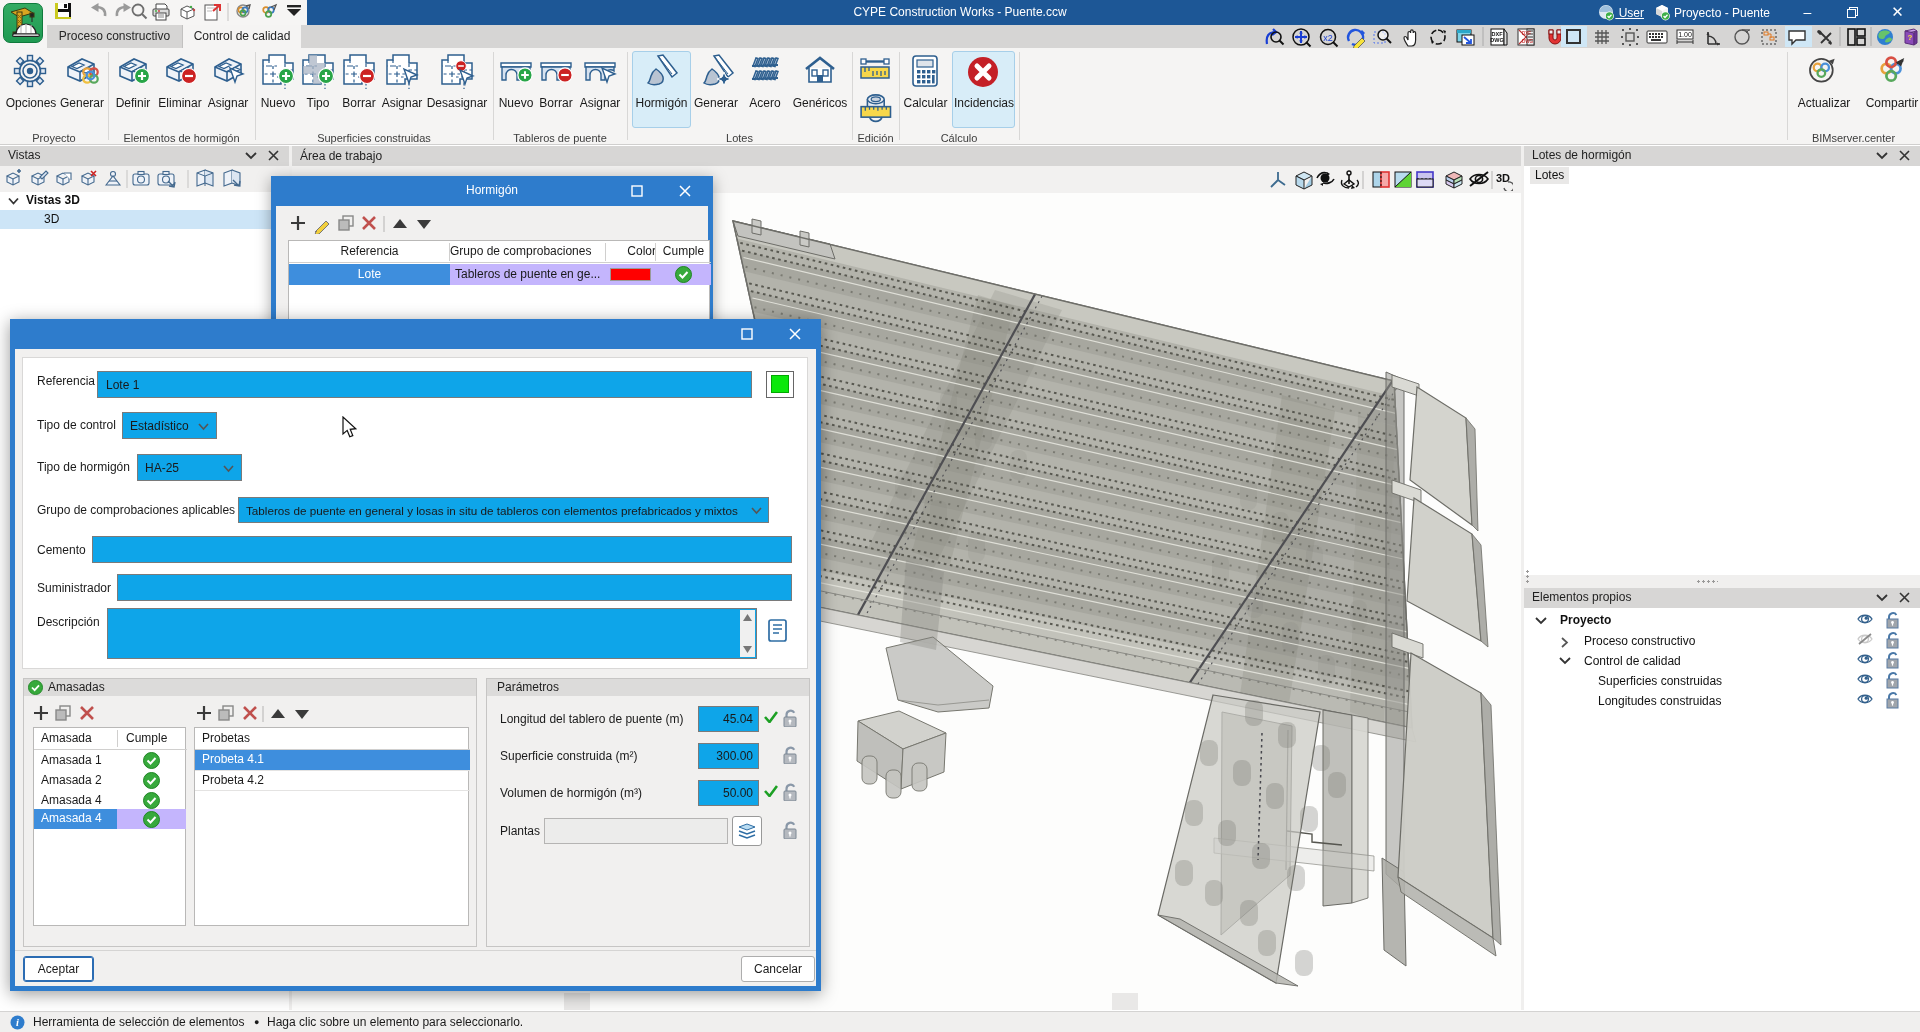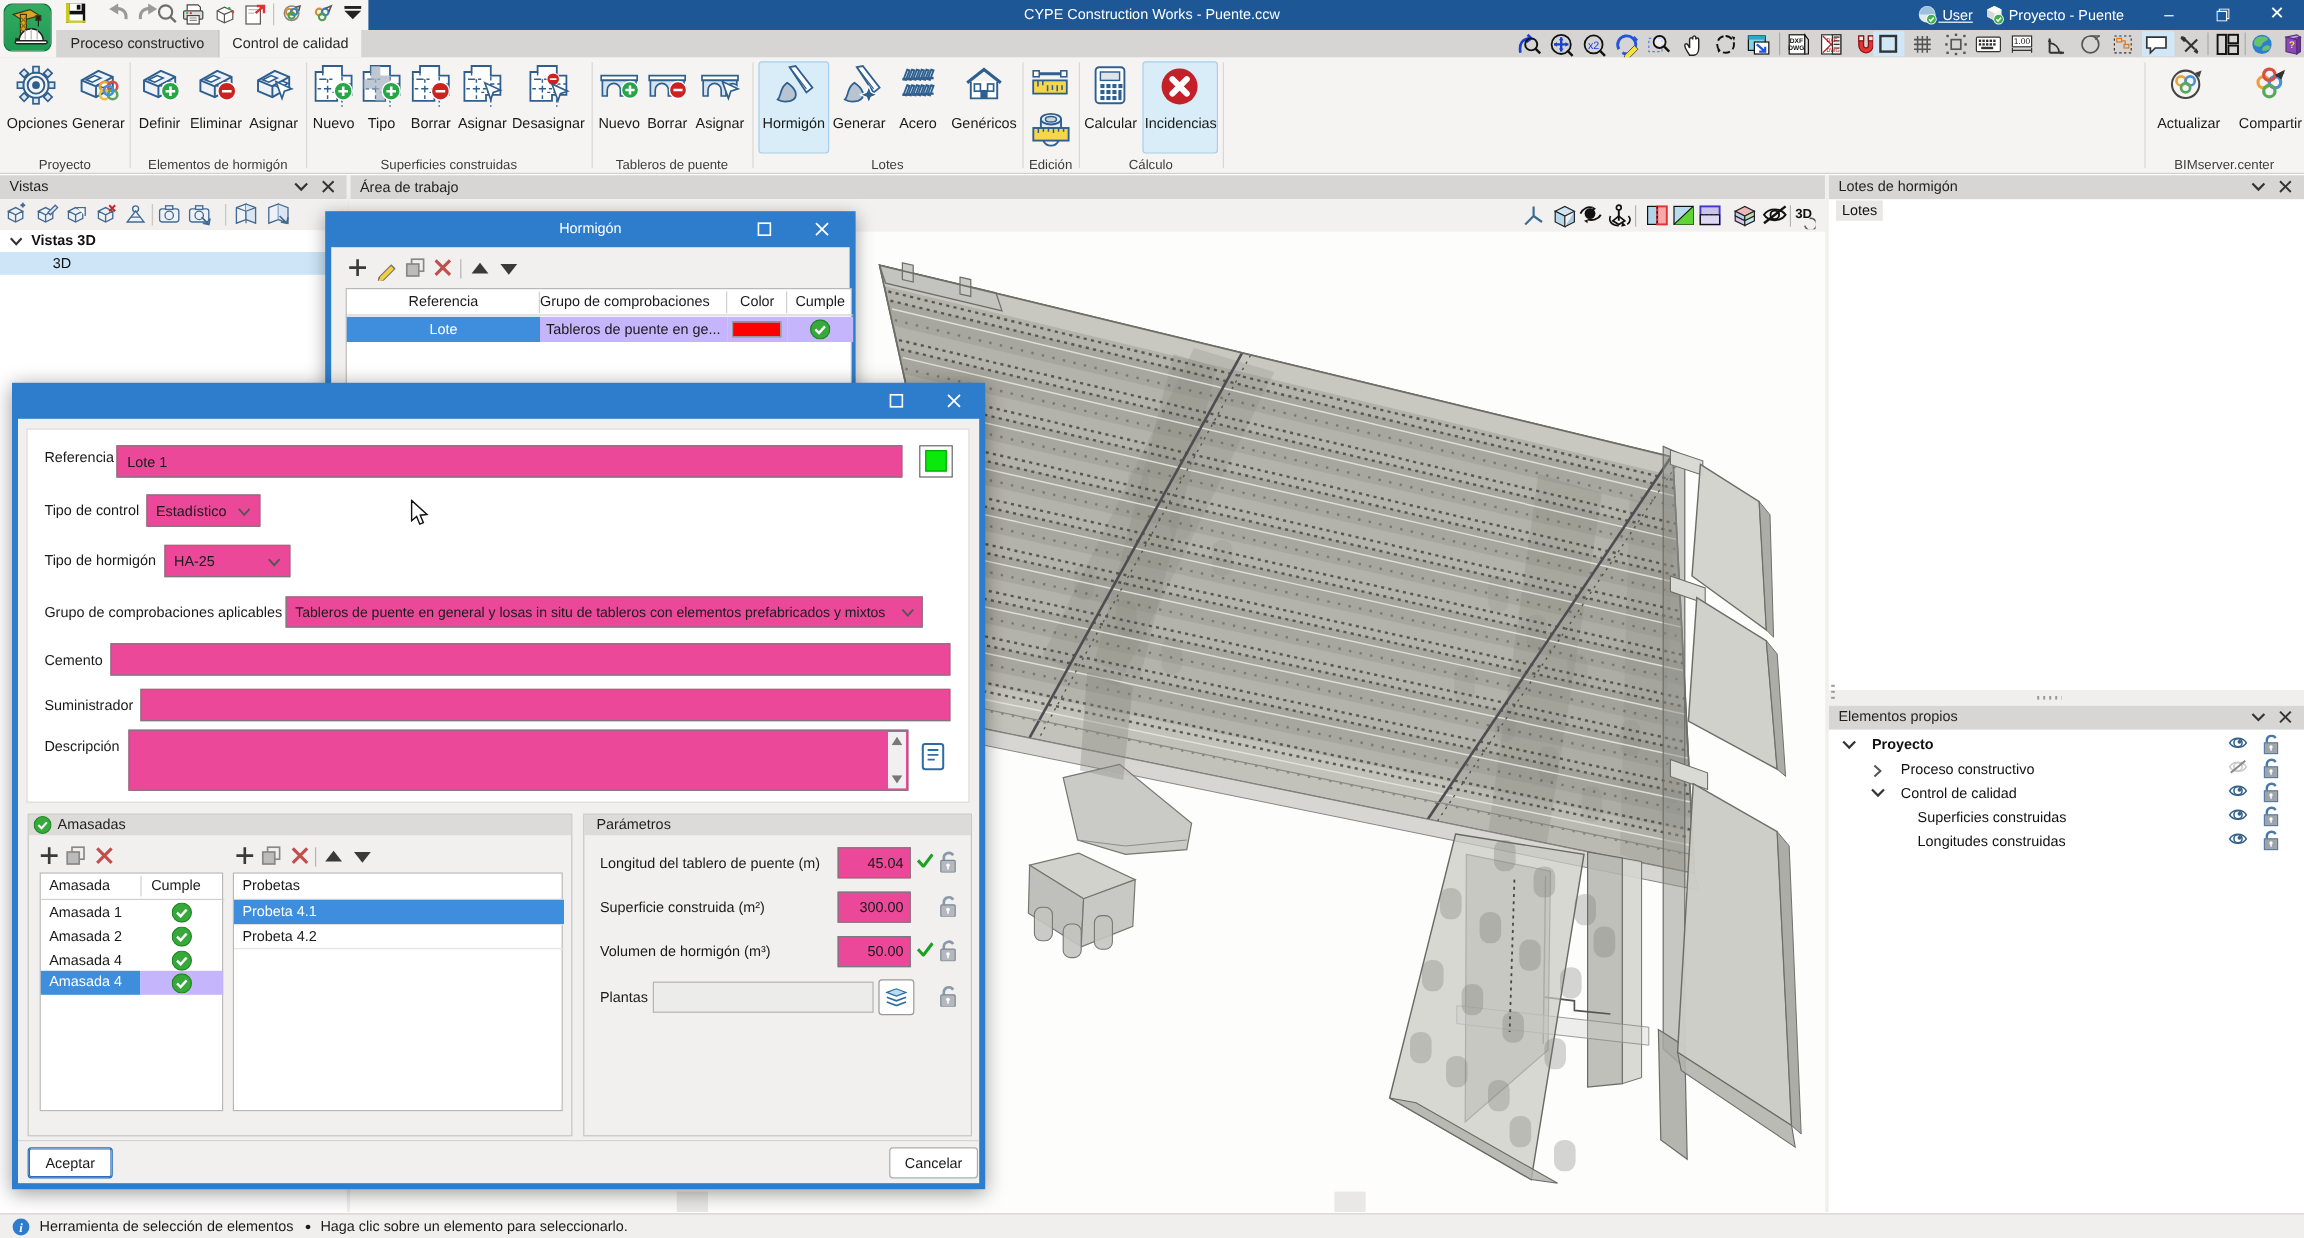--- a/index.html
+++ b/index.html
@@ -32,21 +32,21 @@
 #row3d{left:0;top:18px;width:289px;height:19px;background:#cde5f7}
 #workhead{left:292px;top:146px;width:1229px;height:20px;background:#d7d6d5}
 #workarea{left:292px;top:166px;width:1229px;height:844px;background:#fdfdfc}
 #viewbar{left:0;top:0;width:1229px;height:27px;background:#f2f1f0}
 #rpanel1{left:1524px;top:146px;width:396px;height:434px;background:#fff}
 #rpanel2{left:1524px;top:588px;width:396px;height:422px;background:#fff}
 
 #statusbar{left:0;top:1011px;width:1920px;height:21px;background:#f0efee;border-top:1px solid #d4d3d2;font-size:12px;color:#1a1a1a}
 #dlg1{left:271px;top:176px;width:442px;height:400px;z-index:10}
 #dlg2{left:10px;top:319px;width:811px;height:672px;z-index:20}
-.inp{background:#ec4899;border:1px solid #7a7a7a;font-size:12px;color:#1a1a1a}
+.inp{background:#0ea5e9;border:1px solid #7a7a7a;font-size:12px;color:#1a1a1a}
 .lbl{font-size:12px;color:#1a1a1a}
 .grp{border:1px solid #c6c5c4}
 .ghead{height:17px;background:#dcdbda;font-size:12px;color:#1f1f1f;line-height:16px}
 .tbl{background:#fff;border:1px solid #b9b8b7;font-size:12px;color:#1a1a1a}
 .selrow{background:#3e8edd;color:#fff}
 .selrow2{background:#c4b5fd}
 .btn{background:#fff;border:1px solid #adadad;border-radius:3px;font-size:12px;color:#1a1a1a;text-align:center}
 svg{display:block}
 </style></head>
 <body>
@@ -978,21 +978,21 @@
           <path d="M3 3l12 12M15 3L3 15" stroke="#c0504d" stroke-width="2.6"></path>
         </g>
       <line x1="95" y1="2" x2="95" y2="18" stroke="#b5b4b3"></line>
       <path d="M104 14l7-9 7 9z" fill="#3a3a3a"></path>
       <path d="M128 6l7 9 7-9z" fill="#3a3a3a"></path>
     </svg>
     <div class="abs tbl" style="left:12px;top:34px;width:422px;height:326px">
       <div class="abs" style="left:0;top:0;width:422px;height:22px;border-bottom:1px solid #d0cfce">
         <div class="abs txt" style="left:0;width:161px;text-align:center;top:3px">Referencia</div>
         <div class="abs txt" style="left:161px;width:156px;text-align:left;top:3px">Grupo de comprobaciones</div>
-        <div class="abs txt" style="left:317px;width:50px;text-align:center;top:3px">Color</div>
+        <div class="abs txt" style="left:317px;width:50px;text-align:right;top:3px">Color</div>
         <div class="abs txt" style="left:367px;width:55px;text-align:center;top:3px">Cumple</div>
         <div class="abs" style="left:160px;top:2px;width:1px;height:18px;background:#d0cfce"></div>
         <div class="abs" style="left:316px;top:2px;width:1px;height:18px;background:#d0cfce"></div>
         <div class="abs" style="left:366px;top:2px;width:1px;height:18px;background:#d0cfce"></div>
       </div>
       <div class="abs" style="left:0;top:23px;width:422px;height:21px">
         <div class="abs selrow" style="left:0;top:0;width:161px;height:21px;text-align:center;line-height:20px">Lote</div>
         <div class="abs selrow2 txt" style="left:161px;top:0;width:156px;height:21px;line-height:20px;padding-left:5px">Tableros de puente en ge...</div>
         <div class="abs selrow2" style="left:317px;top:0;width:50px;height:21px">
             <div class="abs" style="left:4px;top:4px;width:41px;height:13px;background:#f00;border:1px solid #999"></div>

